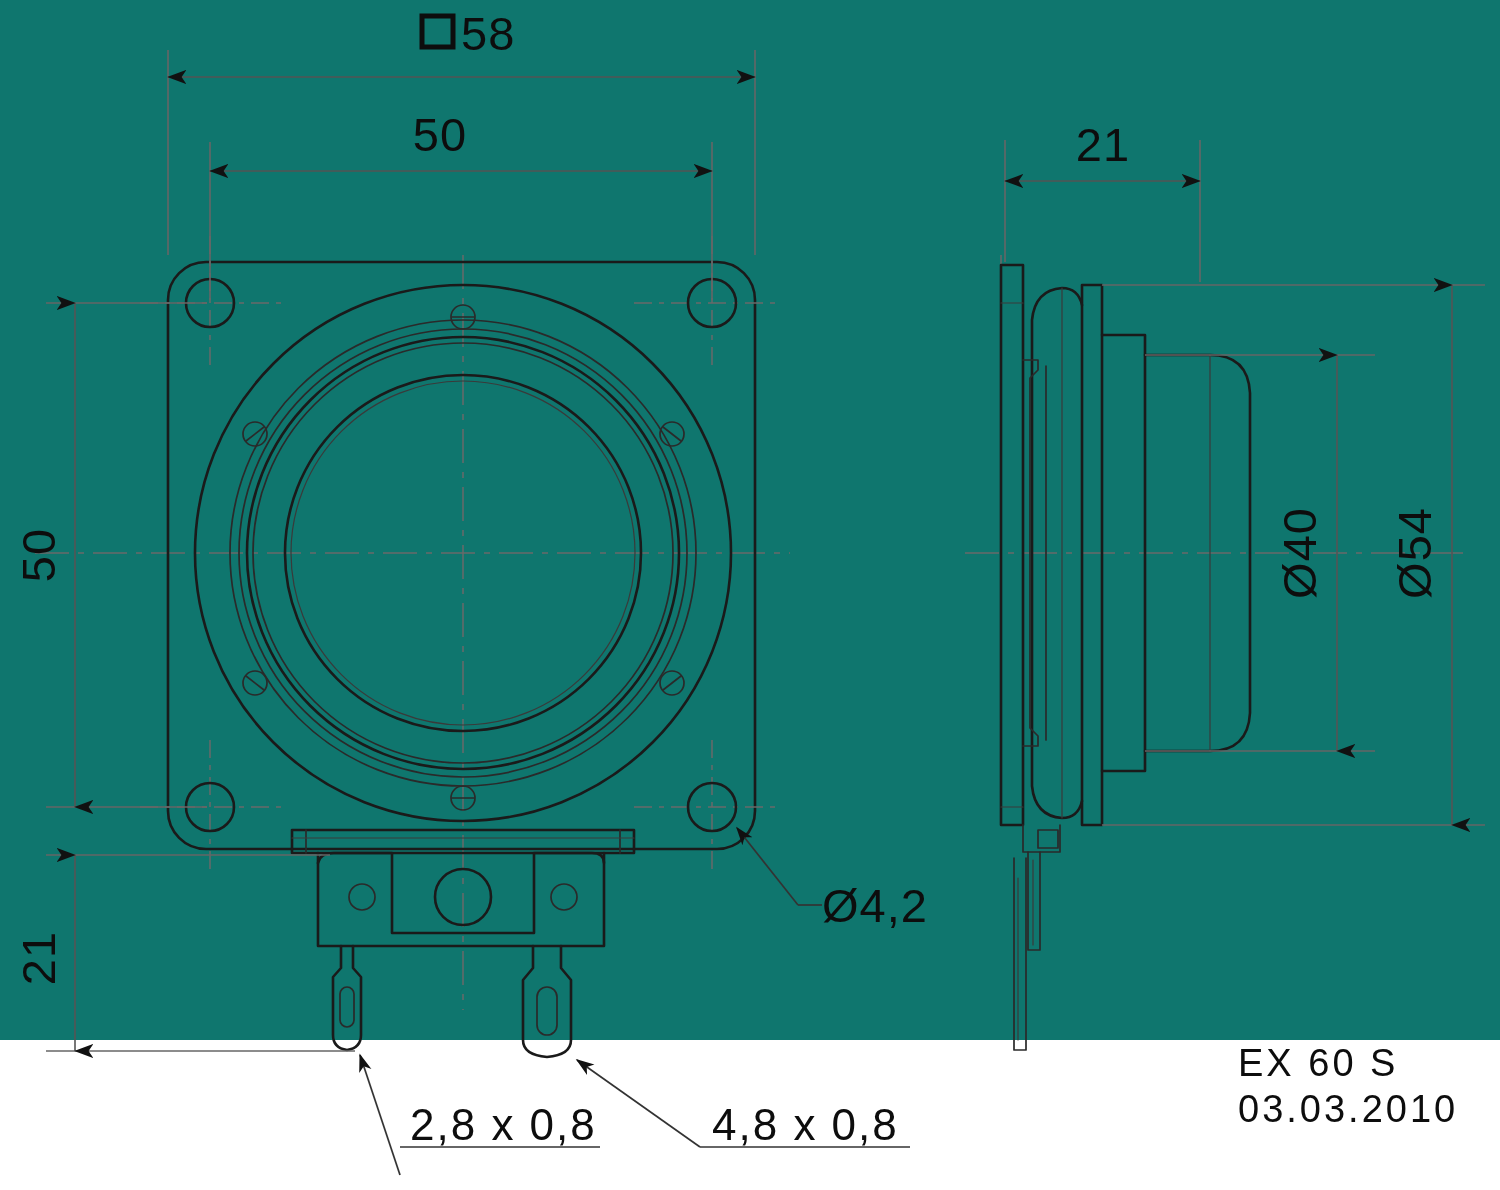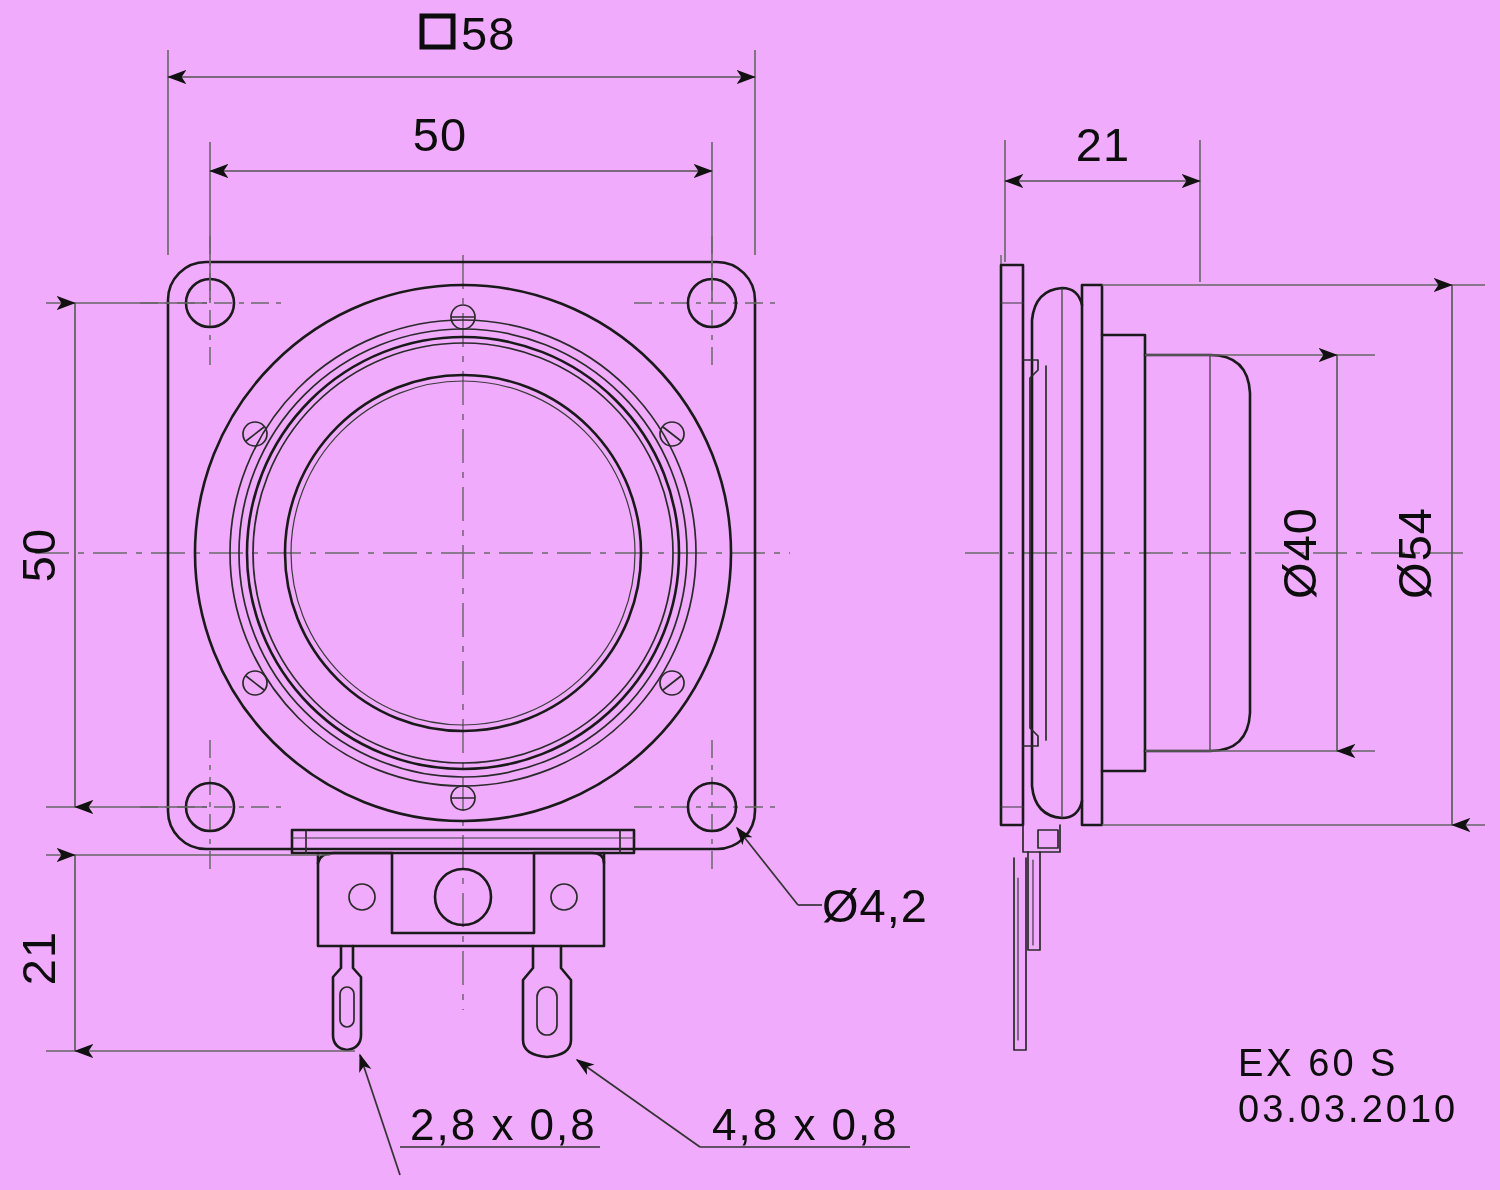--- a/index.html
+++ b/index.html
@@ -9,22 +9,22 @@
   }
   body {
     width: 1500px;
     height: 1190px;
     font-family: "Liberation Sans", sans-serif;
     overflow: hidden;
   }
   #drawing-root {
     position: relative;
     width: 1500px;
-    height: 1190px;
-    background: #f0abfc;
+    height: 1040px;
+    background: #0f766e;
   }
   svg#cad {
     display: block;
     width: 1500px;
     height: 1190px;
   }
   .obj {
     fill: none;
     stroke: #1a1a1a;
     stroke-width: 2.6;

